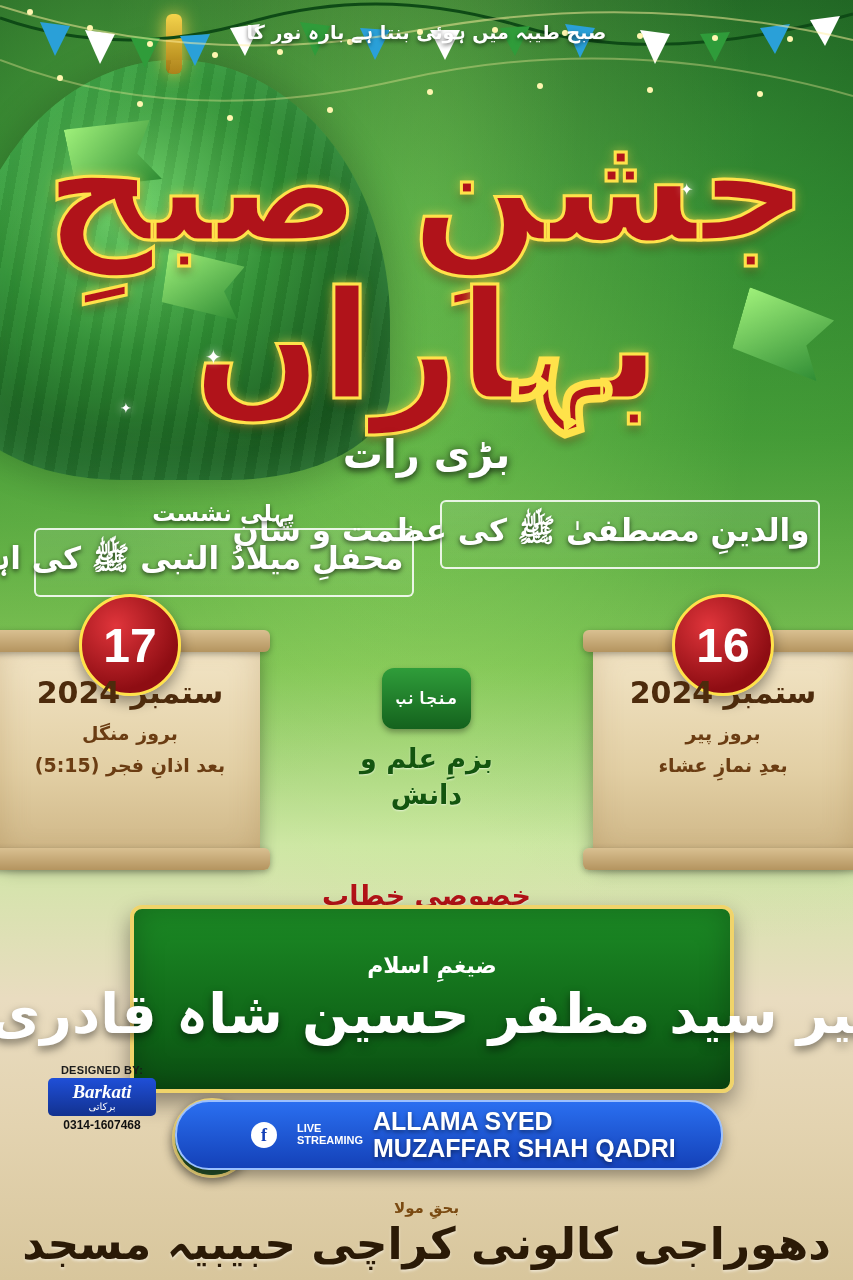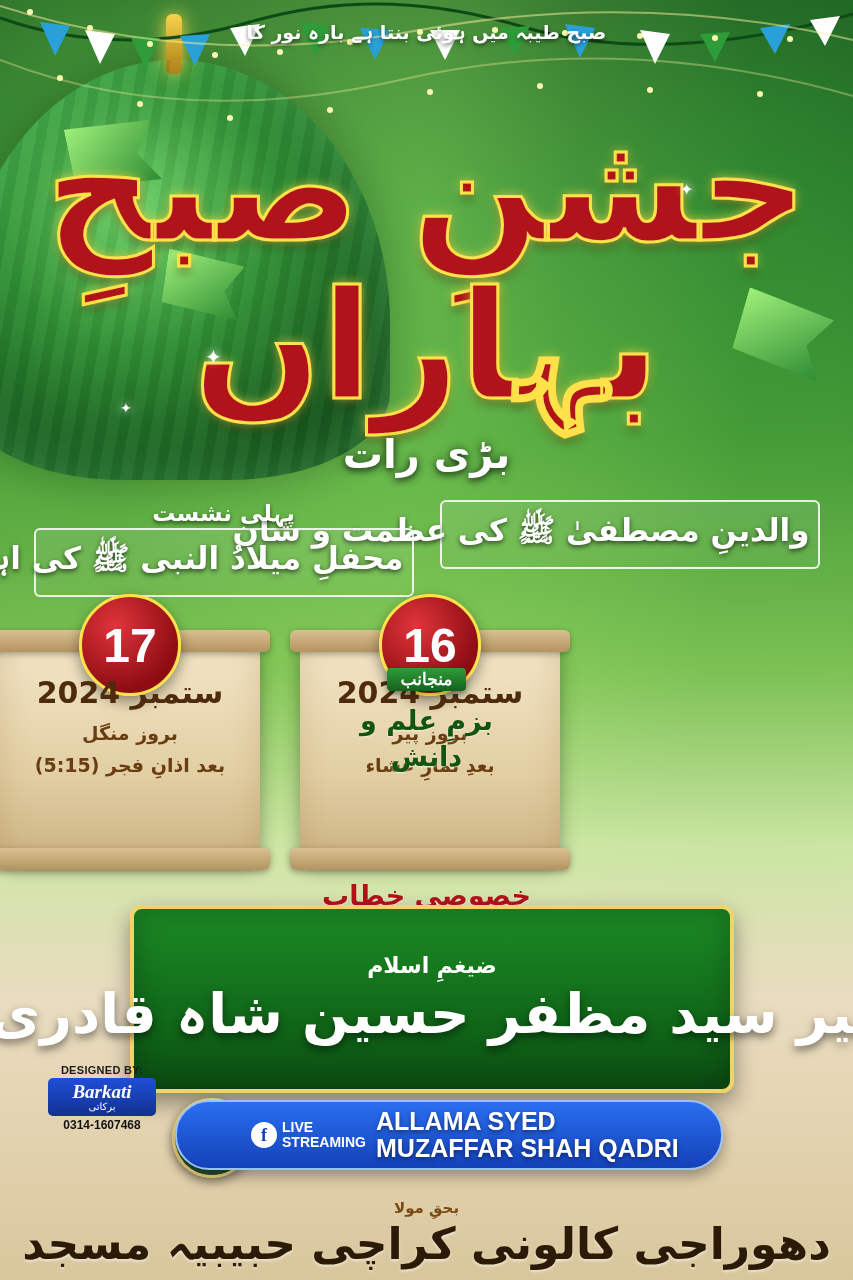--- a/index.html
+++ b/index.html
@@ -86,21 +86,21 @@
     padding:10px 8px;
     background:linear-gradient(180deg, rgba(255,255,255,.10), rgba(255,255,255,.02));
     direction:rtl;
     color:#ffffff;font-size:31px;font-weight:bold;
     font-family:"DejaVu Sans", sans-serif;
     text-shadow:0 2px 5px rgba(0,0,0,.65);
     white-space:nowrap;
   }
 
   
-  .dates{position:absolute;top:640px;left:0;width:853px;display:flex;justify-content:flex-start;gap:40px;}
+  .dates{position:absolute;top:640px;left:0;width:853px;display:flex;justify-content:space-between;gap:40px;}
   .scroll{
     position:relative;width:260px;height:220px;
     background:linear-gradient(180deg,#f3e6c8,#e2cfa4 60%,#cdb484);
     border-radius:10px;
     box-shadow:0 8px 18px rgba(0,0,0,.35), inset 0 0 30px rgba(150,110,50,.25);
   }
   .scroll:before,.scroll:after{
     content:"";position:absolute;left:-10px;right:-10px;height:22px;
     background:linear-gradient(180deg,#d9c091,#b4945f);
     border-radius:6px;box-shadow:0 2px 6px rgba(0,0,0,.3);
@@ -125,22 +125,22 @@
   }
   .scroll-line1{font-size:30px;font-weight:bold;line-height:1.25;color:#4d2b0c;}
   .scroll-line2{font-size:19px;font-weight:bold;margin-top:10px;color:#6b3d13;}
 
   .center-tag{
     position:absolute;top:668px;left:50%;transform:translateX(-50%);
     width:150px;text-align:center;direction:rtl;z-index:4;
   }
   .tag-top{
     display:inline-block;background:linear-gradient(180deg,#2f9d3a,#14621d);
-    color:#fff;font-size:17px;font-weight:bold;padding:1px 14px;border-radius:4px;
-    font-family:Liberation Serif, serif;box-shadow:0 3px 6px rgba(0,0,0,.35);
+    color:#fff;font-size:17px;font-weight:bold;padding:20px 14px;border-radius:12px;
+    font-family:Liberation Mono, monospace;box-shadow:0 3px 6px rgba(0,0,0,.35);
   }
   .tag-text{
     margin-top:12px;color:#13550f;font-size:27px;font-weight:bold;line-height:1.35;
     font-family:"DejaVu Sans", sans-serif;text-shadow:0 1px 2px rgba(255,255,255,.6);
   }
 
   
   .speaker-head{
     position:absolute;top:880px;left:0;width:853px;text-align:center;
     direction:rtl;color:#b31217;font-size:27px;font-weight:bold;
@@ -172,21 +172,21 @@
     box-shadow:0 6px 14px rgba(0,0,0,.35);
   }
   .fb-live{
     display:flex;align-items:center;gap:5px;color:#fff;
   }
   .fb-circle{
     width:26px;height:26px;border-radius:50%;background:#fff;color:#1441b8;
     display:flex;align-items:center;justify-content:center;font-weight:bold;font-size:18px;
     font-family:"Liberation Serif", serif;
   }
-  .live-txt{font-size:14px;font-weight:bold;line-height:1.05;color:#fff;}
+  .live-txt{font-size:11px;font-weight:bold;line-height:1.05;color:#fff;margin-left:15px;}
   .live-name{
     color:#ffffff;font-weight:bold;font-size:25px;line-height:1.08;
     font-family:"Liberation Sans", sans-serif;text-shadow:0 2px 4px rgba(0,0,0,.45);
   }
   .speaker-photo{
     position:absolute;top:1098px;left:172px;width:74px;height:74px;border-radius:50%;
     background:radial-gradient(circle at 50% 35%, #f0d9b5 0 28%, #2b6a2b 29% 100%);
     border:3px solid #f3d97a;box-shadow:0 4px 10px rgba(0,0,0,.4);overflow:hidden;
   }
   .speaker-photo .head{position:absolute;left:50%;top:22px;transform:translateX(-50%);width:26px;height:30px;border-radius:50%;background:#e8c49a;}

